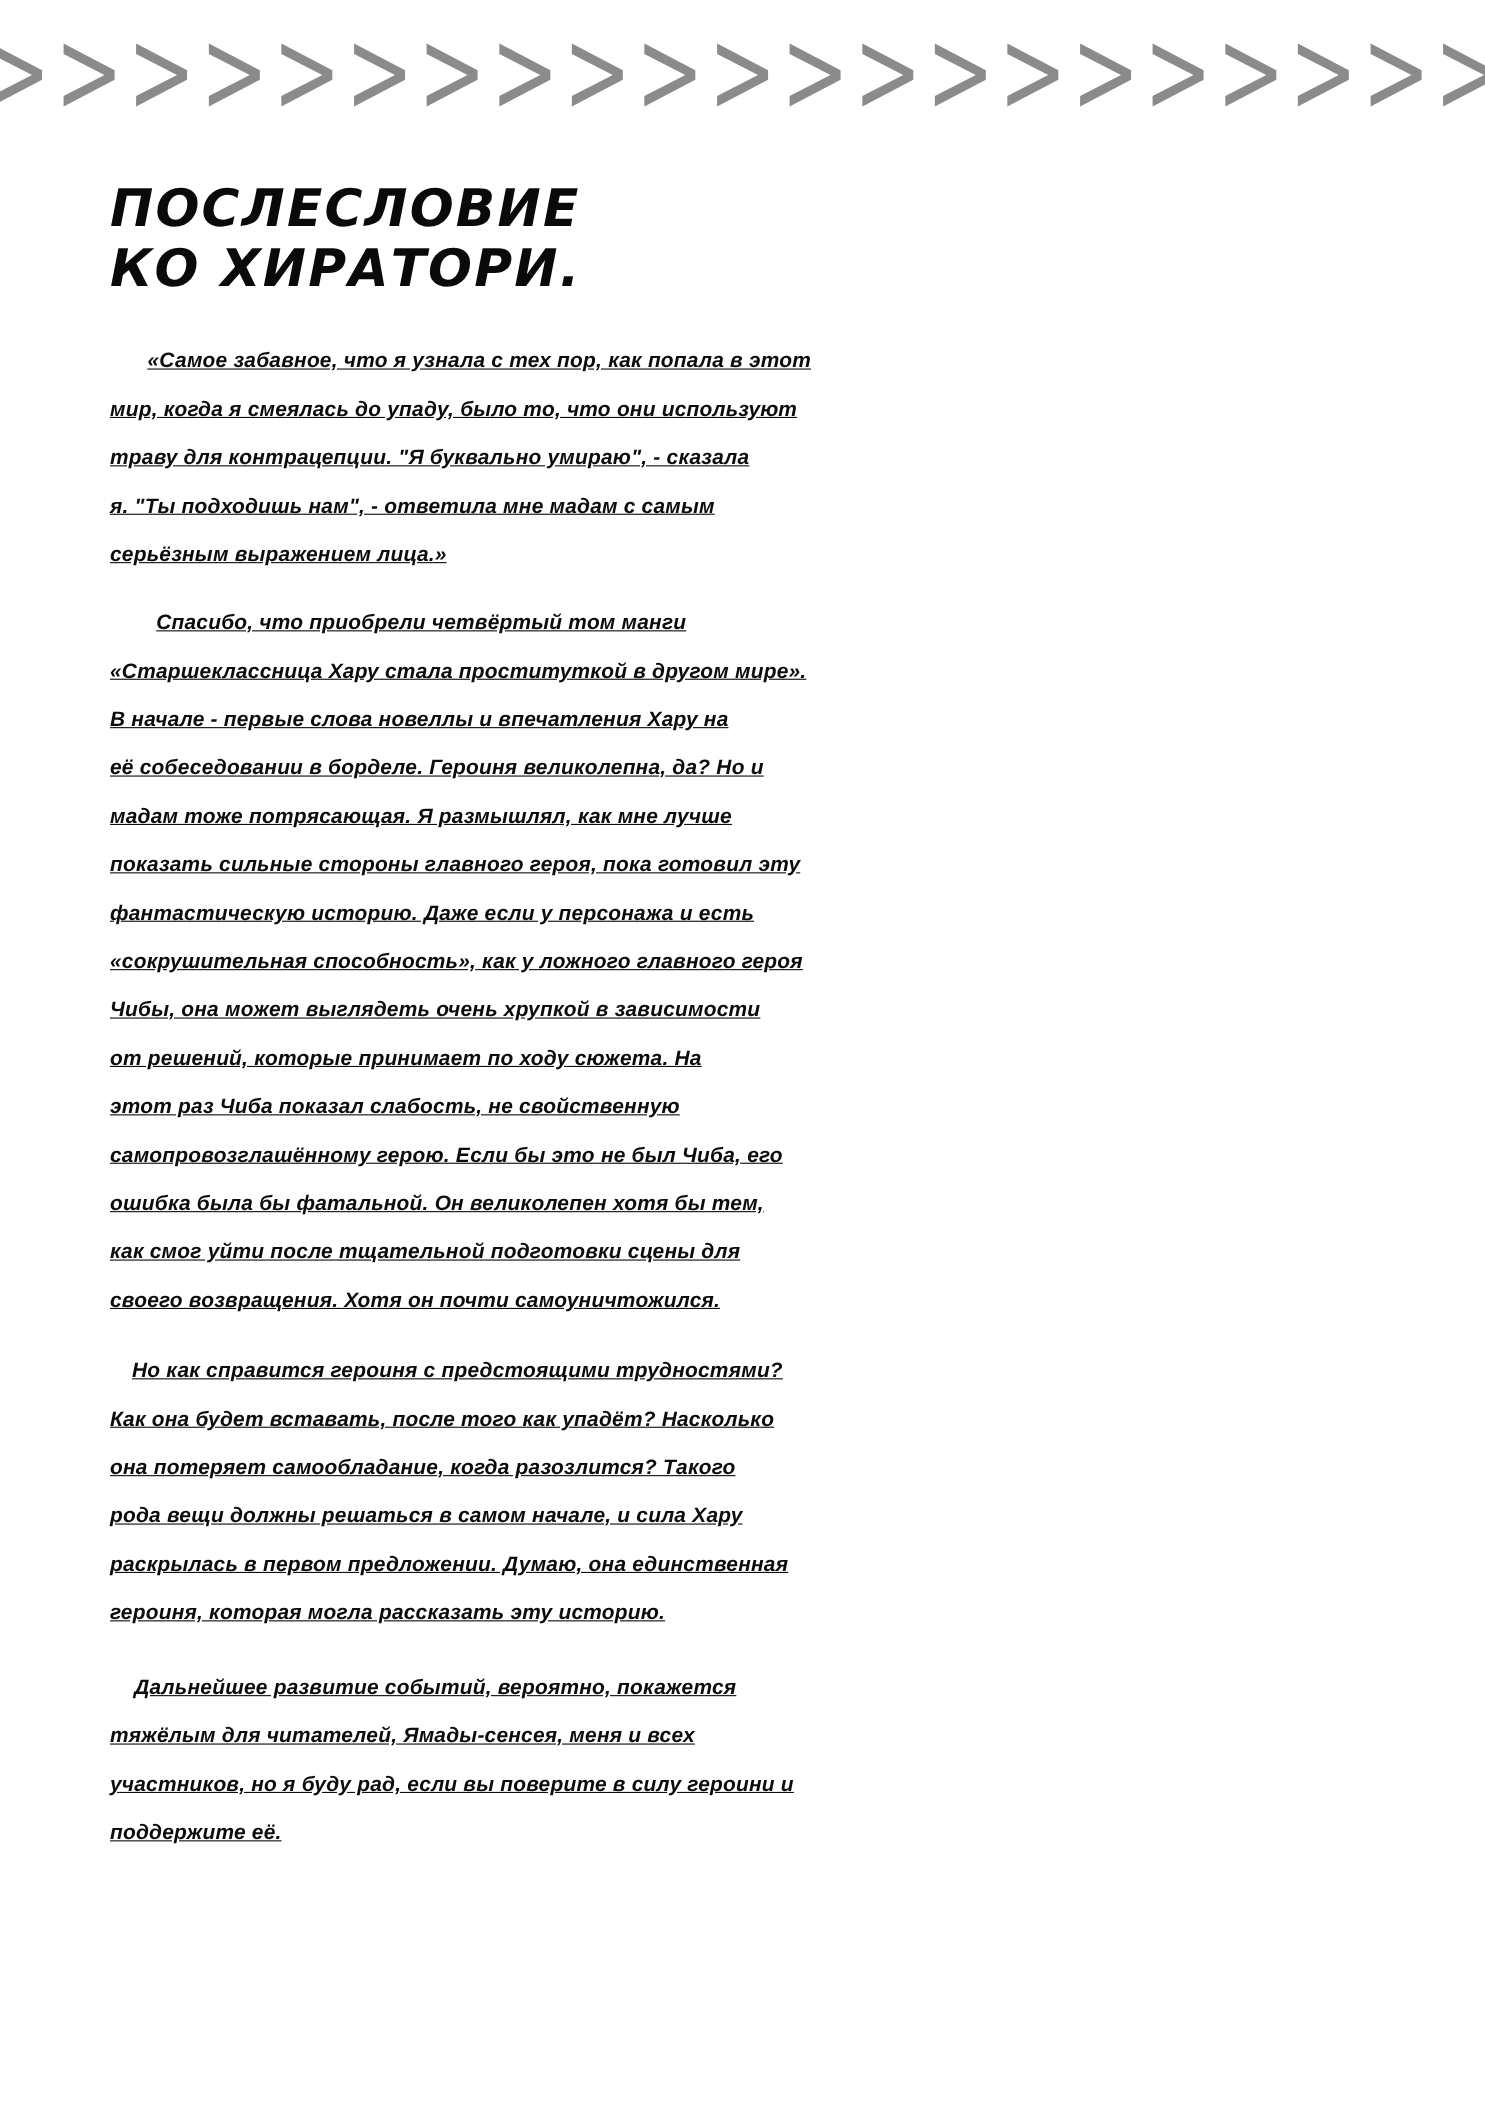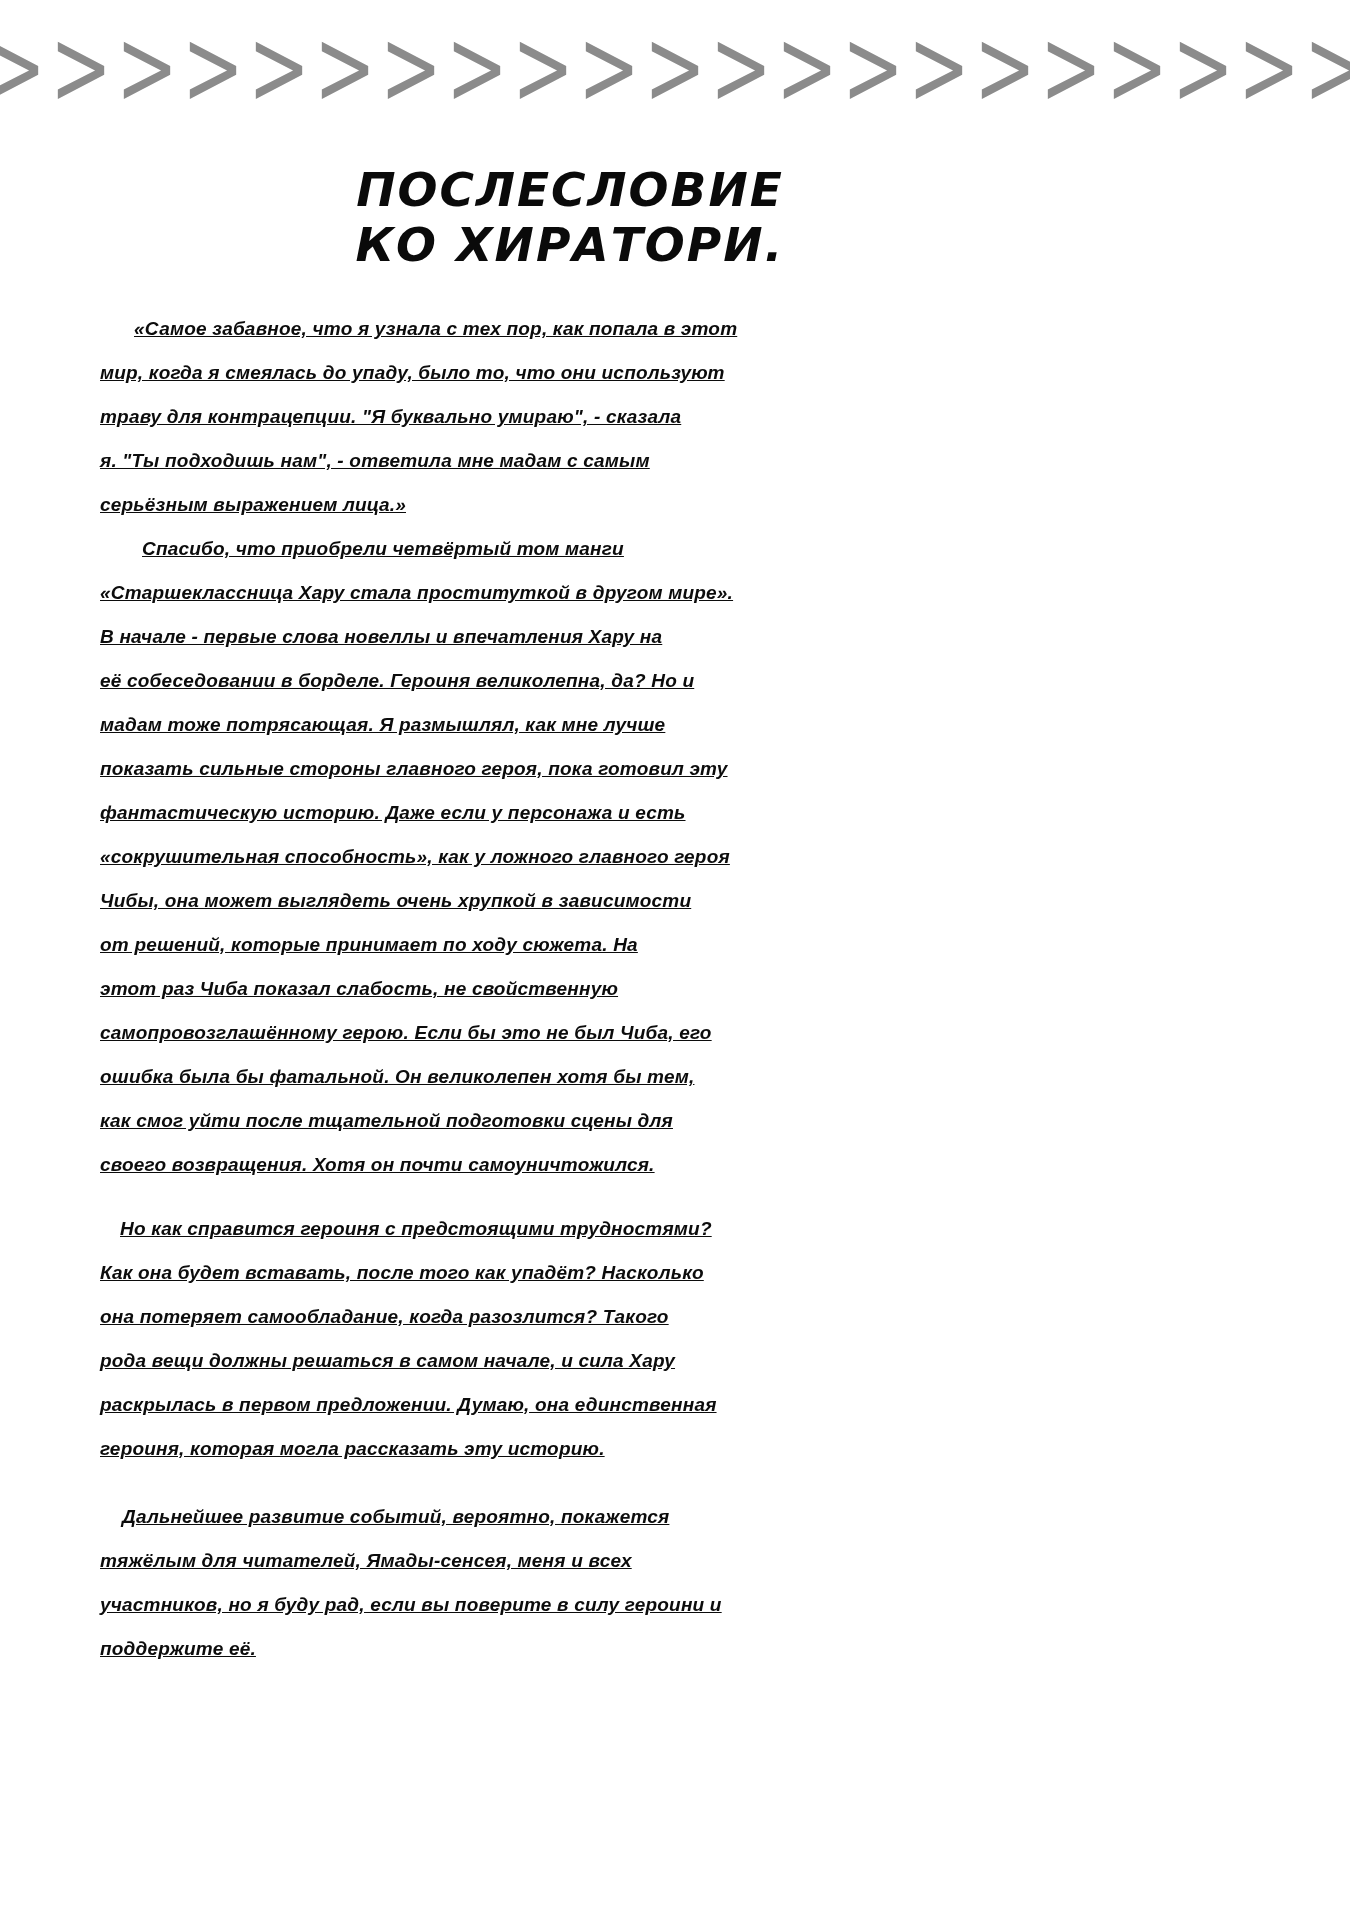--- a/index.html
+++ b/index.html
@@ -28,21 +28,20 @@
     transform: scaleY(1.45);
     transform-origin: 50% 50%;
     user-select: none;
   }
   .content {
     width: 940px;
     margin-left: 100px;
   }
   .title {
     margin: 58px 0 34px 0;
-    text-align: center;
     font-family: "DejaVu Sans", sans-serif;
     font-style: italic;
     font-weight: bold;
     font-size: 47px;
     line-height: 1.18;
     letter-spacing: 2px;
     color: #0a0a0a;
     white-space: pre-line;
   }
   .para {
@@ -50,21 +49,21 @@
     font-style: italic;
     font-weight: 700;
     font-size: 19px;
     line-height: 44px;
     letter-spacing: 0.2px;
     color: #0c0c0c;
     white-space: pre-line;
     text-decoration: underline;
   }
   .p1 { margin-top: 0;    text-indent: 34px; }
-  .p2 { margin-top: 0; text-indent: 42px; }
+  .p2 { margin-top: 18px; text-indent: 42px; }
   .p3 { margin-top: 20px; text-indent: 20px; }
   .p4 { margin-top: 24px; text-indent: 22px; }
 </style>
 </head>
 <body>
 
 <div class="chevron-row">&gt;&gt;&gt;&gt;&gt;&gt;&gt;&gt;&gt;&gt;&gt;&gt;&gt;&gt;&gt;&gt;&gt;&gt;&gt;&gt;&gt;&gt;&gt;&gt;&gt;&gt;&gt;&gt;&gt;&gt;</div>
 
 <div class="content">
 

